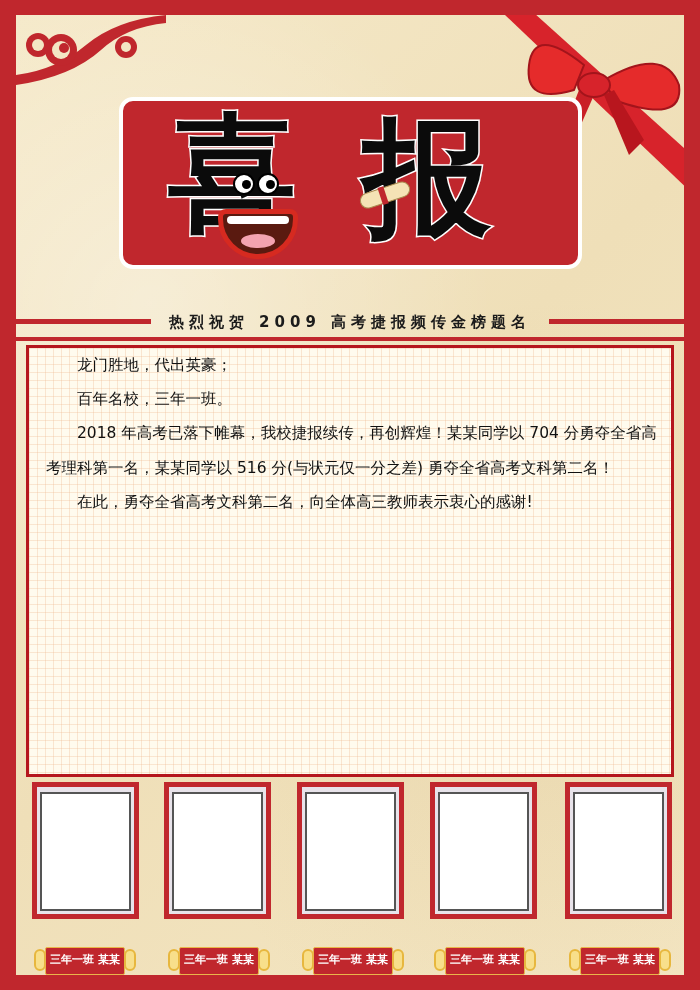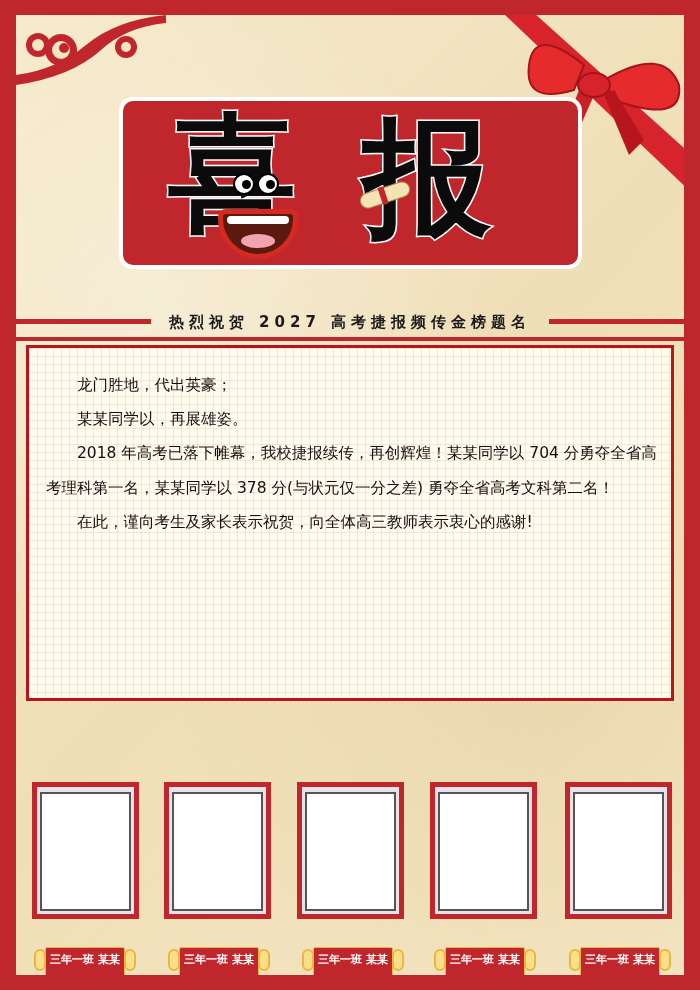--- a/index.html
+++ b/index.html
@@ -37,35 +37,35 @@
   .scroll::after { content: ""; position: absolute; left: 20px; top: -2px; width: 6px; height: 18px; background: #c0272d; }
 
   .headline-row { position: absolute; left: 0; right: 0; top: 295px; height: 24px; }
   .headline-line { position: absolute; top: 9px; height: 5px; background: #c0272d; }
   .hl-left { left: 0; width: 135px; }
   .hl-right { right: 0; width: 135px; }
   .headline { position: absolute; left: 140px; right: 140px; top: 0; text-align: center;
     font-size: 15px; font-weight: bold; color: #1b1b1b; letter-spacing: 5px; line-height: 24px; }
   .under-line { position: absolute; left: 0; right: 0; top: 322px; height: 4px; background: #c0272d; }
 
-  .notice { position: absolute; left: 10px; top: 330px; width: 648px; height: 356px;
+  .notice { position: absolute; left: 10px; top: 330px; width: 648px; height: 432px;
     border: 3px solid #b5161d; background-color: #fffbee;
     background-image:
       linear-gradient(rgba(240,190,150,0.35) 1px, transparent 1px),
       linear-gradient(90deg, rgba(240,190,150,0.35) 1px, transparent 1px);
-    background-size: 8px 8px; padding: 20px 10px 0 17px; }
+    background-size: 8px 8px; padding: 0 10px 0 17px; }
   .para { font-size: 15.5px; color: #111; line-height: 34.2px; }
   .indent { text-indent: 31px; }
 
   .photos { position: absolute; left: 0; right: 0; top: 767px; height: 180px; }
   .photo { position: absolute; top: 0; width: 107px; height: 137px; background: #c0272d; padding: 5px; }
   .photo-inner { width: 100%; height: 100%; background: #e8e3ea; padding: 5px 3px 3px 3px; }
   .photo-card { width: 100%; height: 100%; background: #fff; border: 2px solid #555; }
   .name-tag { position: absolute; top: 165px; width: 102px; height: 26px; }
-  .name-plate { position: absolute; left: 11px; right: 11px; top: 0; height: 42px; background: #c0272d;
+  .name-plate { position: absolute; left: 11px; right: 11px; top: 0; height: 28px; background: #c0272d;
     border: 1px solid #e9b54a; border-radius: 2px; color: #fff; font-size: 11px; font-weight: bold;
     text-align: center; line-height: 24px; }
   .scroll-end { position: absolute; top: 2px; width: 12px; height: 22px; border: 2px solid #e7b73e; border-radius: 6px; background: #f8df8b; }
   .se-l { left: 0; }
   .se-r { right: 0; }
 </style>
 </head>
 <body>
 
 <div class="frame">
@@ -96,30 +96,30 @@
     <div class="eyes">
       <div class="eye"></div>
       <div class="eye"></div>
     </div>
     <div class="mouth"></div>
     <div class="scroll"></div>
   </div>
 
   <div class="headline-row">
     <div class="headline-line hl-left"></div>
-    <div class="headline">热烈祝贺 2027 高考捷报频传金榜题名</div>
+    <div class="headline">热烈祝贺 2009 高考捷报频传金榜题名</div>
     <div class="headline-line hl-right"></div>
   </div>
   <div class="under-line"></div>
 
   <div class="notice">
     <p class="para indent">龙门胜地，代出英豪；</p>
-    <p class="para indent">某某同学以，再展雄姿。</p>
-    <p class="para indent">2018 年高考已落下帷幕，我校捷报续传，再创辉煌！某某同学以 704 分勇夺全省高考理科第一名，某某同学以 378 分(与状元仅一分之差) 勇夺全省高考文科第二名！</p>
-    <p class="para indent">在此，谨向考生及家长表示祝贺，向全体高三教师表示衷心的感谢!</p>
+    <p class="para indent">百年名校，三年一班。</p>
+    <p class="para indent">2018 年高考已落下帷幕，我校捷报续传，再创辉煌！某某同学以 704 分勇夺全省高考理科第一名，某某同学以 516 分(与状元仅一分之差) 勇夺全省高考文科第二名！</p>
+    <p class="para indent">在此，勇夺全省高考文科第二名，向全体高三教师表示衷心的感谢!</p>
   </div>
 
   <div class="photos">
     <div class="photo" style="left:16px">
       <div class="photo-inner">
           <div class="photo-card"></div>
         </div>
     </div>
     <div class="photo" style="left:148px">
       <div class="photo-inner">

